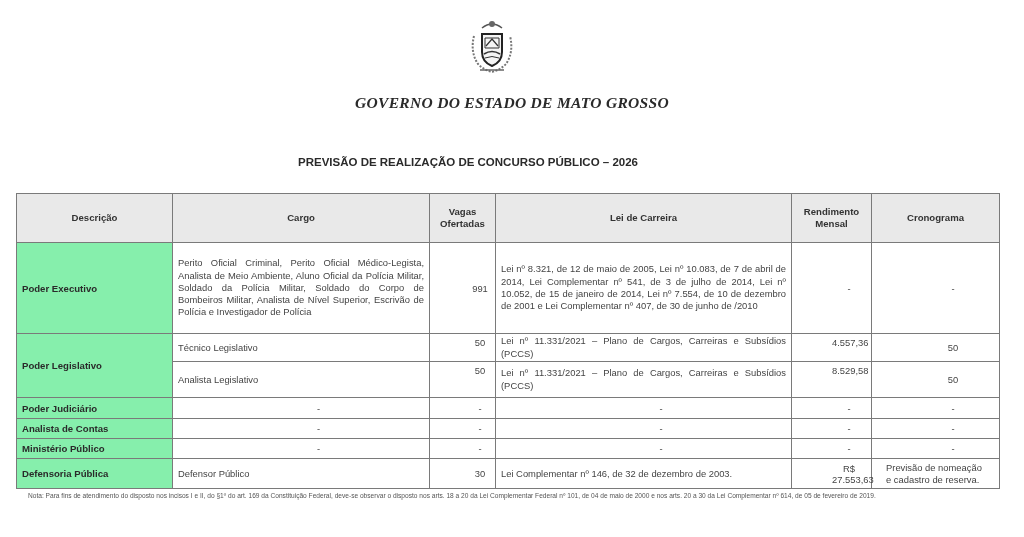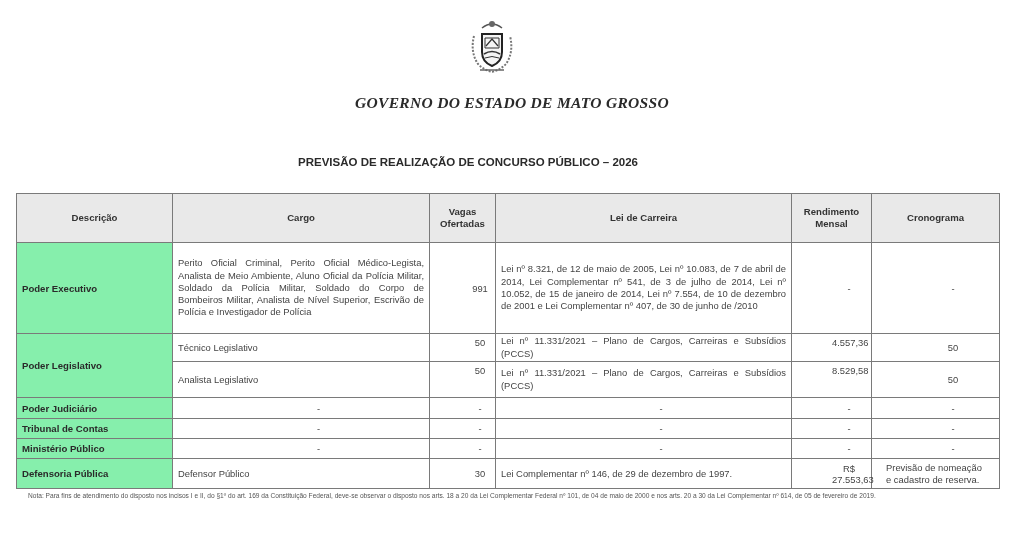--- a/index.html
+++ b/index.html
@@ -80,39 +80,39 @@
     </tr>
     <tr style="height:21px">
       <td class="desc">Poder Judiciário</td>
       <td class="center">-</td>
       <td class="center">-</td>
       <td class="center">-</td>
       <td class="center">-</td>
       <td class="center">-</td>
     </tr>
     <tr style="height:20px">
-      <td class="desc">Tribunal de Contas</td>
+      <td class="desc">Analista de Contas</td>
       <td class="center">-</td>
       <td class="center">-</td>
       <td class="center">-</td>
       <td class="center">-</td>
       <td class="center">-</td>
     </tr>
     <tr style="height:20px">
       <td class="desc">Ministério Público</td>
       <td class="center">-</td>
       <td class="center">-</td>
       <td class="center">-</td>
       <td class="center">-</td>
       <td class="center">-</td>
     </tr>
     <tr style="height:30px">
       <td class="desc">Defensoria Pública</td>
       <td>Defensor Público</td>
       <td class="center">30</td>
-      <td>Lei Complementar nº 146, de 29 de dezembro de 1997.</td>
+      <td>Lei Complementar nº 146, de 32 de dezembro de 2003.</td>
       <td class="center">R$ 27.553,63</td>
       <td style="line-height:12px;padding:0 14px">Previsão de nomeação e cadastro de reserva.</td>
     </tr>
   </tbody>
 </table>
 
 <div class="note">Nota: Para fins de atendimento do disposto nos incisos I e II, do §1º do art. 169 da Constituição Federal, deve-se observar o disposto nos arts. 18 a 20 da Lei Complementar Federal nº 101, de 04 de maio de 2000 e nos arts. 20 a 30 da Lei Complementar nº 614, de 05 de fevereiro de 2019.</div>
 
 </body></html>

